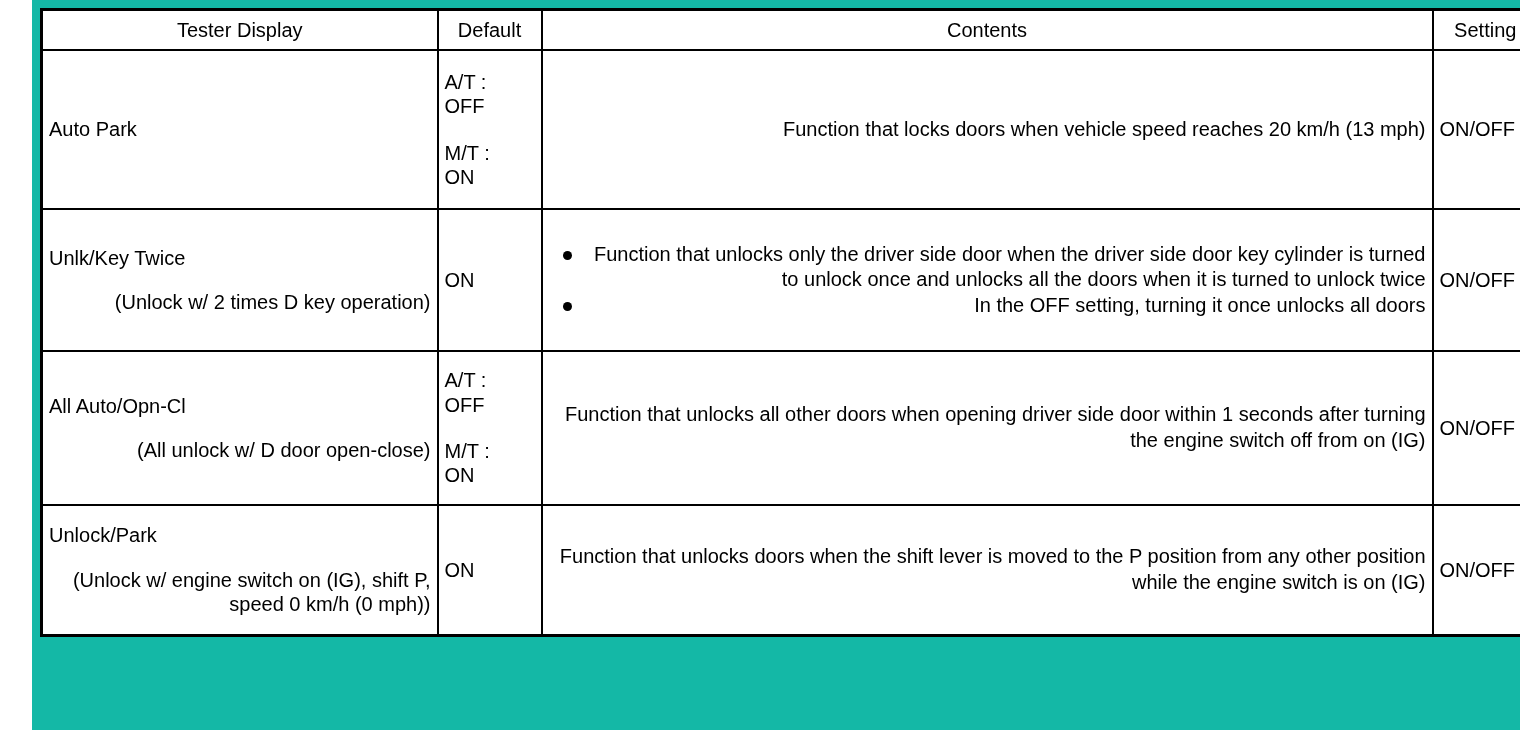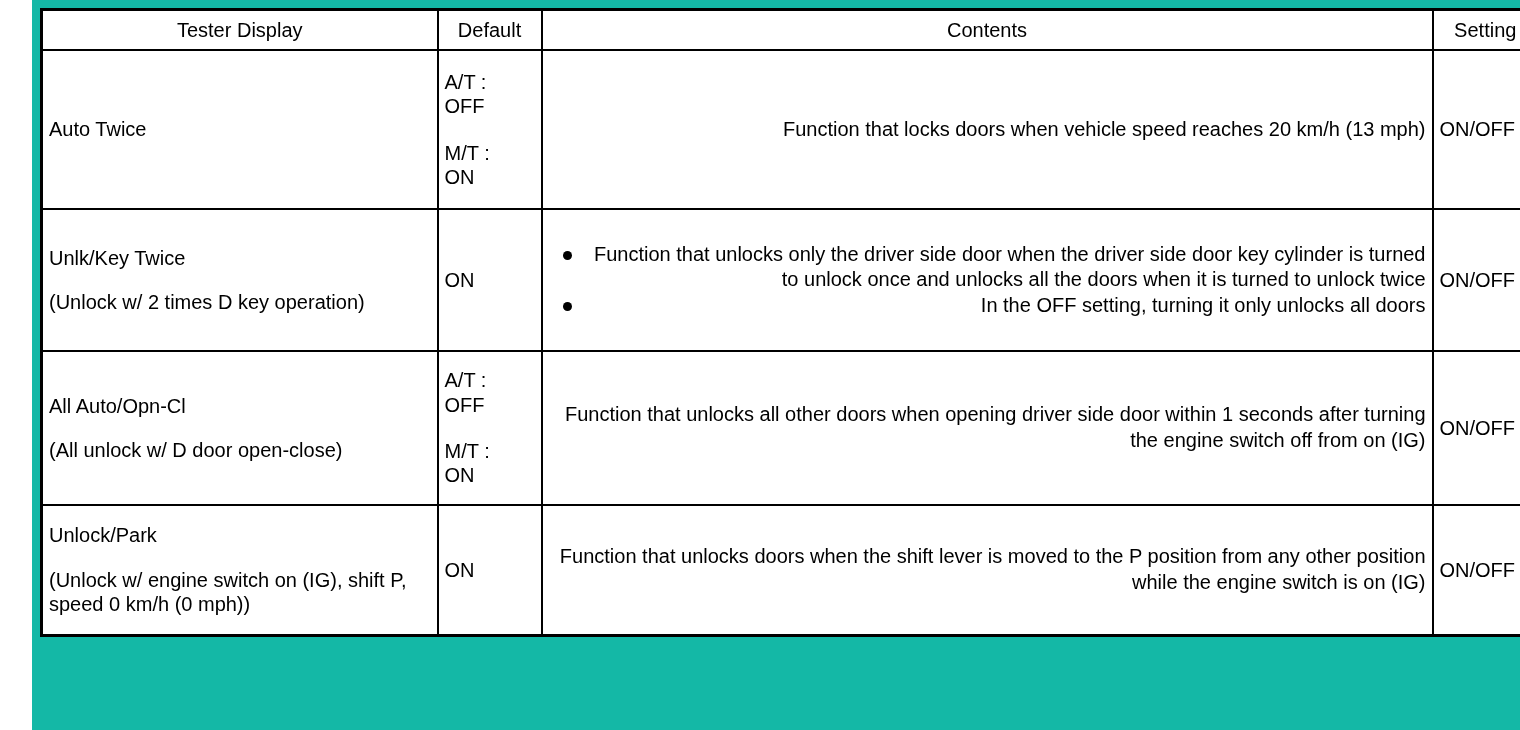--- a/index.html
+++ b/index.html
@@ -82,20 +82,21 @@
     text-align: left;
     white-space: nowrap;
   }
 
   .name-primary {
     display: block;
   }
   .name-secondary {
     display: block;
     margin-top: 20px;
+    text-align: right;
   }
 
   .default-stack .dline {
     display: block;
   }
   .default-stack .dgap {
     display: block;
     height: 22px;
   }
 
@@ -152,21 +153,21 @@
         <th>Default</th>
         <th>Contents</th>
         <th>Setting</th>
       </tr>
     </thead>
 
     <tbody>
 
       <tr class="row-1">
         <td class="tester-cell">
-          <span class="name-primary">Auto Twice</span>
+          <span class="name-primary">Auto Park</span>
         </td>
         <td class="default-cell">
           <span class="default-stack">
             <span class="dline">A/T :</span>
             <span class="dline">OFF</span>
             <span class="dgap"></span>
             <span class="dline">M/T :</span>
             <span class="dline">ON</span>
           </span>
         </td>
@@ -183,21 +184,21 @@
         </td>
         <td class="default-cell">ON</td>
         <td class="contents-cell">
           <ul class="bullets">
             <li>
               <span class="bullet-dot"></span>
               <span>Function that unlocks only the driver side door when the driver side door key cylinder is turned to unlock once and unlocks all the doors when it is turned to unlock twice</span>
             </li>
             <li>
               <span class="bullet-dot"></span>
-              <span>In the OFF setting, turning it only unlocks all doors</span>
+              <span>In the OFF setting, turning it once unlocks all doors</span>
             </li>
           </ul>
         </td>
         <td class="setting-cell">ON/OFF</td>
       </tr>
 
       <tr class="row-3">
         <td class="tester-cell">
           <span class="name-primary">All Auto/Opn-Cl</span>
           <span class="name-secondary">(All unlock w/ D door open-close)</span>

